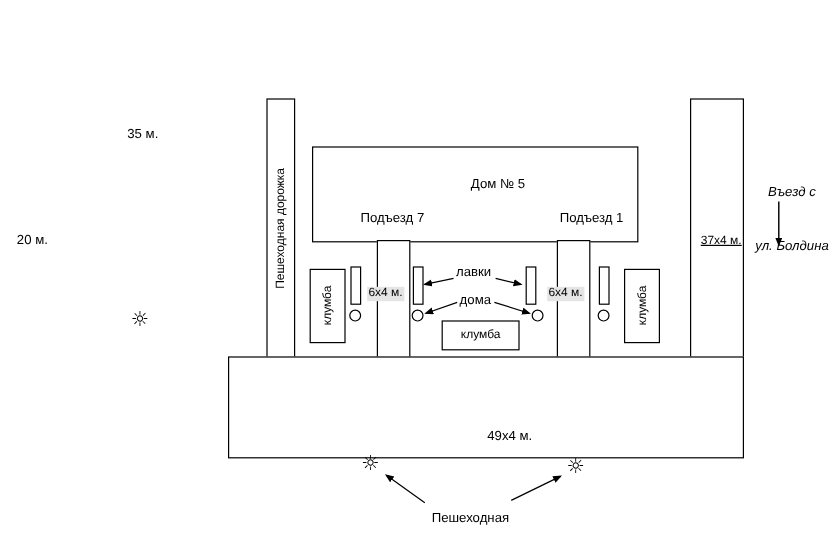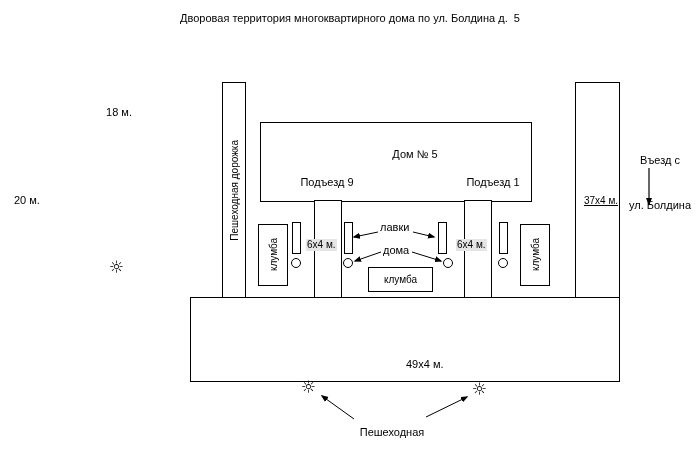--- a/index.html
+++ b/index.html
@@ -14,33 +14,32 @@
   .bin{position:absolute;width:8px;height:8px;border:1px solid #000;border-radius:50%;background:#fff;}
   .sun{position:absolute;font-family:"DejaVu Sans",sans-serif;font-size:17px;line-height:1;}
   .wbg{background:#e5e5e5;padding:0 1px;}
   svg.overlay{position:absolute;left:0;top:0;pointer-events:none;}
 </style>
 </head>
 <body>
 
 <div id="canvas">
 
-  <div class="lbl ctr" style="left:0px;top:12px;width:700px;">Дворовая территория многоквартирного дома по ул. Болдина д.  5</div>
 
-  <div class="lbl ctr" style="left:44px;top:106px;width:150px;">18 м.</div>
+  <div class="lbl ctr" style="left:44px;top:106px;width:150px;">35 м.</div>
   <div class="lbl" style="left:14px;top:194px;">20 м.</div>
   <span class="sun" style="left:109px;top:259px;">☼</span>
 
   <div class="rect flex" style="left:222px;top:82px;width:22px;height:215px;">
     <span class="vtext">Пешеходная дорожка</span>
   </div>
 
   <div class="rect" style="left:260px;top:122px;width:270px;height:78px;"></div>
   <div class="lbl ctr" style="left:260px;top:148px;width:270px;padding-left:20px;">Дом № 5</div>
-  <div class="lbl ctr" style="left:294px;top:176px;width:66px;">Подъезд 9</div>
+  <div class="lbl ctr" style="left:294px;top:176px;width:66px;">Подъезд 7</div>
   <div class="lbl ctr" style="left:460px;top:176px;width:66px;">Подъезд 1</div>
 
   <div class="rect" style="left:314px;top:200px;width:26px;height:97px;"></div>
   <div class="rect" style="left:464px;top:200px;width:26px;height:97px;"></div>
   <div class="lbl wbg" style="left:306px;top:239px;font-size:10px;">6х4 м.</div>
   <div class="lbl wbg" style="left:456px;top:239px;font-size:10px;">6х4 м.</div>
 
   <div class="rect flex" style="left:258px;top:224px;width:28px;height:60px;">
     <span class="vtext">клумба</span>
   </div>
@@ -60,21 +59,21 @@
   <div class="bin" style="left:343px;top:258px;"></div>
   <div class="bin" style="left:443px;top:258px;"></div>
   <div class="bin" style="left:498px;top:258px;"></div>
 
   <div class="lbl" style="left:380px;top:221px;">лавки</div>
   <div class="lbl" style="left:383px;top:244px;">дома</div>
 
   <div class="rect" style="left:575px;top:82px;width:43px;height:215px;"></div>
   <div class="lbl ctr" style="left:575px;top:195px;width:52px;font-size:10px;text-decoration:underline;">37х4 м.</div>
 
-  <div class="lbl ctr" style="left:622px;top:129px;width:76px;">
+  <div class="lbl ctr" style="left:622px;top:129px;width:76px;font-style:italic;">
     <div>Въезд с</div>
     <div style="margin-top:7px;">ул. Болдина</div>
   </div>
 
   <div class="rect" style="left:190px;top:297px;width:428px;height:83px;"></div>
   <div class="lbl" style="left:406px;top:358px;">49х4 м.</div>
 
   <span class="sun" style="left:301px;top:379px;">☼</span>
   <span class="sun" style="left:472px;top:381px;">☼</span>
   <div class="lbl ctr" style="left:350px;top:426px;width:84px;">Пешеходная</div>

